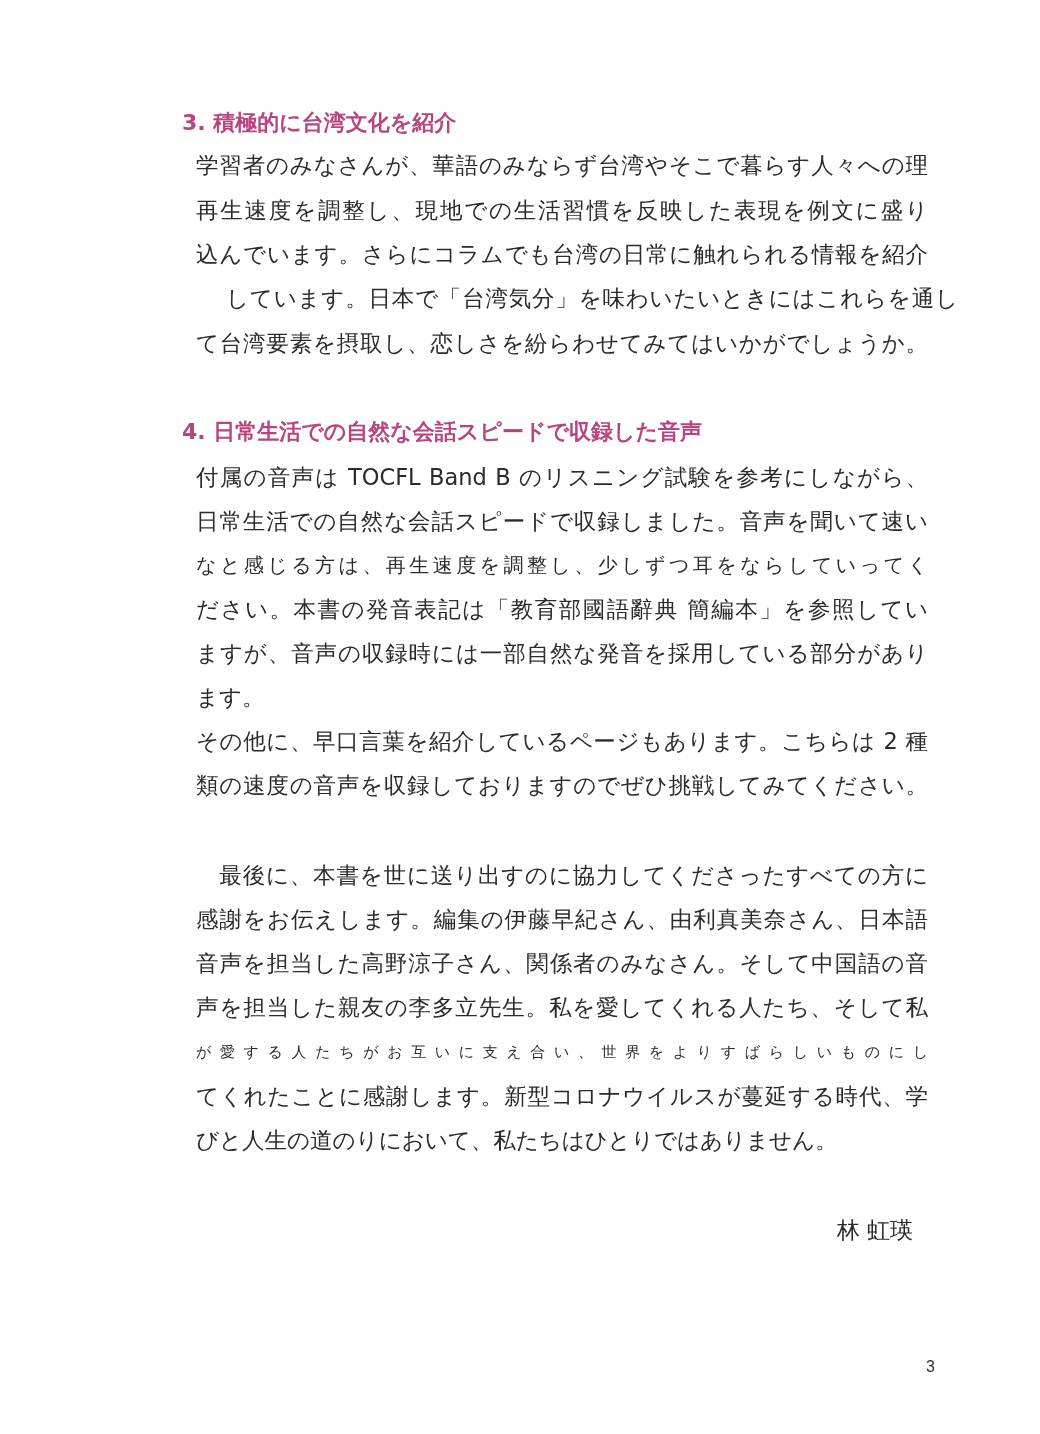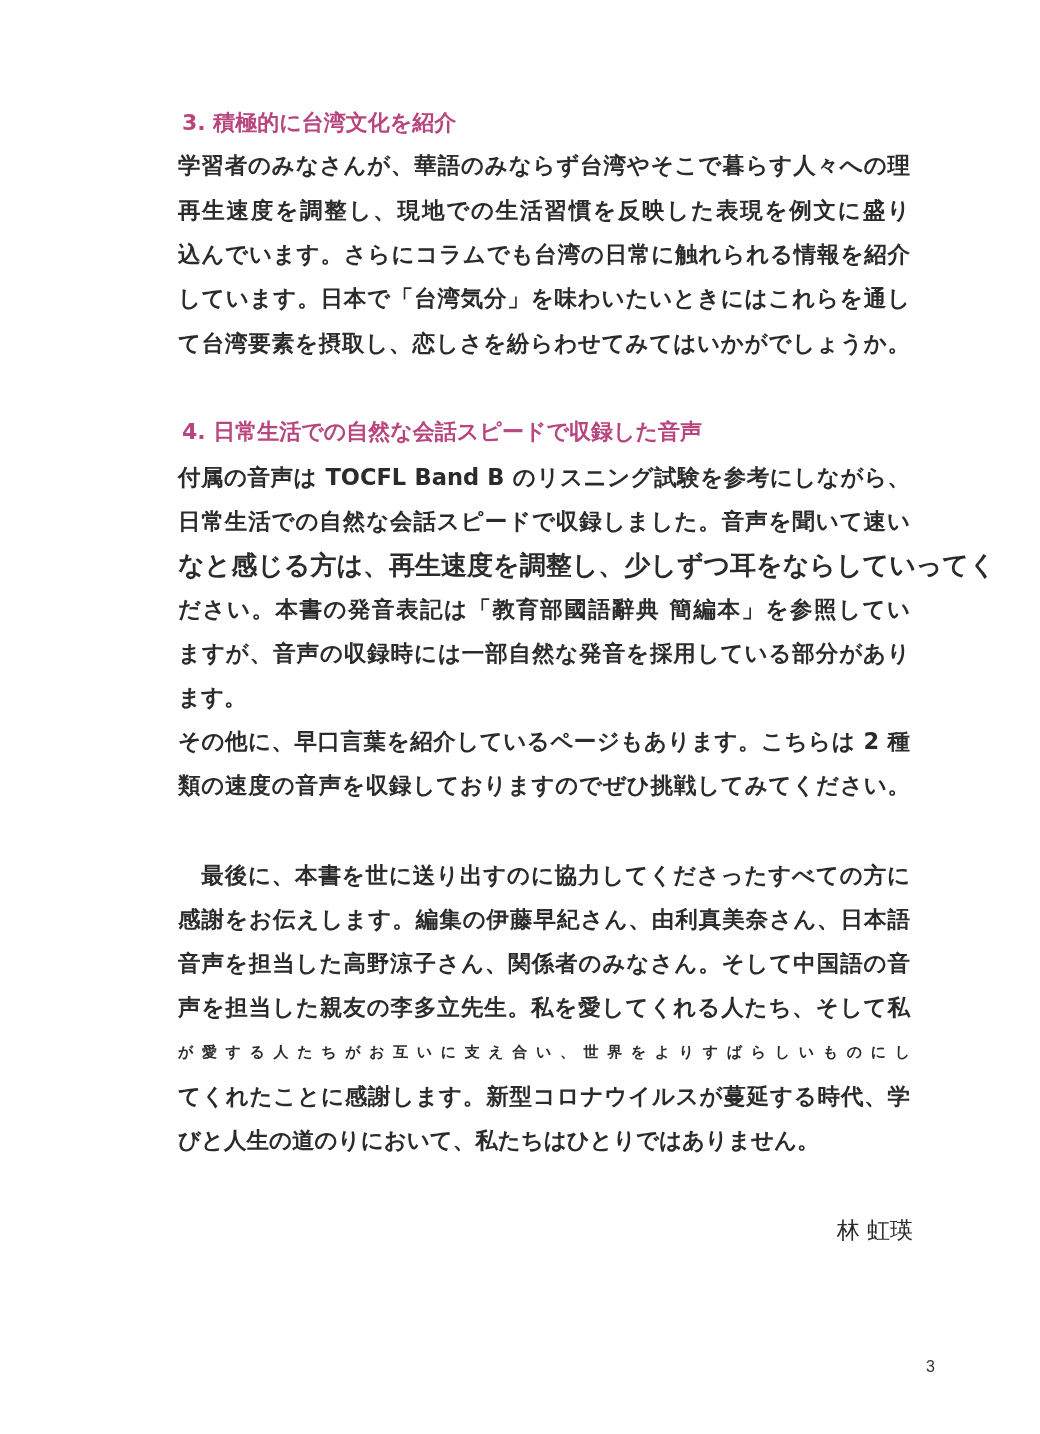--- a/index.html
+++ b/index.html
@@ -27,29 +27,28 @@
       left: 182px;
       width: 740px;
       font-size: 22px;
       font-weight: bold;
       color: #b8457e;
       white-space: nowrap;
       line-height: 30px;
     }
     .line {
       position: absolute;
-      left: 178px;
+      left: 196px;
       width: 732px;
       font-size: 22.5px;
       line-height: 30px;
       white-space: nowrap;
       text-align: justify;
       text-align-last: justify;
       color: #2b2b2b;
-      font-weight: bold;
     }
     .line.last {
       text-align-last: left;
     }
     .signature {
       position: absolute;
       right: 127px;
       top: 1215px;
       font-size: 23px;
       line-height: 30px;
@@ -68,27 +67,27 @@
   </style>
 </head>
 <body>
 
 <div class="page">
 
   <div class="heading" style="top:108px;">3. 積極的に台湾文化を紹介</div>
   <div class="line" style="top: 150px; font-size: 22.5px;">学習者のみなさんが、華語のみならず台湾やそこで暮らす人々への理</div>
   <div class="line" style="top: 195px; font-size: 22.5px;">再生速度を調整し、現地での生活習慣を反映した表現を例文に盛り</div>
   <div class="line" style="top: 239px; font-size: 22.5px;">込んでいます。さらにコラムでも台湾の日常に触れられる情報を紹介</div>
-  <div class="line" style="top: 283px; font-size: 22.5px;">しています。日本で「台湾気分」を味わいたいときにはこれらを通し</div>
+  <div class="line" style="top: 283px; font-size: 22.5px; margin-left: 30px;">しています。日本で「台湾気分」を味わいたいときにはこれらを通し</div>
   <div class="line" style="top: 328px; font-size: 22.5px;">て台湾要素を摂取し、恋しさを紛らわせてみてはいかがでしょうか。</div>
 
   <div class="heading" style="top:417px;">4. 日常生活での自然な会話スピードで収録した音声</div>
   <div class="line" style="top: 462px; font-size: 22.5px;">付属の音声は TOCFL Band B のリスニング試験を参考にしながら、</div>
   <div class="line" style="top: 506px; font-size: 22.5px;">日常生活での自然な会話スピードで収録しました。音声を聞いて速い</div>
-  <div class="line" style="top: 550px; font-size: 26px;">なと感じる方は、再生速度を調整し、少しずつ耳をならしていってく</div>
+  <div class="line" style="top: 550px; font-size: 20px;">なと感じる方は、再生速度を調整し、少しずつ耳をならしていってく</div>
   <div class="line" style="top: 594px; font-size: 22.5px;">ださい。本書の発音表記は「教育部國語辭典 簡編本」を参照してい</div>
   <div class="line last" style="top: 682px; font-size: 22.5px;">ます。</div>
   <div class="line" style="top: 638px; font-size: 22.5px;">ますが、音声の収録時には一部自然な発音を採用している部分があり</div>
   <div class="line" style="top: 726px; font-size: 22.5px;">その他に、早口言葉を紹介しているページもあります。こちらは 2 種</div>
   <div class="line" style="top: 770px; font-size: 22.5px;">類の速度の音声を収録しておりますのでぜひ挑戦してみてください。</div>
 
   <div class="line" style="top: 860px; font-size: 22.5px;">　最後に、本書を世に送り出すのに協力してくださったすべての方に</div>
   <div class="line" style="top: 904px; font-size: 22.5px;">感謝をお伝えします。編集の伊藤早紀さん、由利真美奈さん、日本語</div>
   <div class="line" style="top: 948px; font-size: 22.5px;">音声を担当した高野涼子さん、関係者のみなさん。そして中国語の音</div>
   <div class="line" style="top: 992px; font-size: 22.5px;">声を担当した親友の李多立先生。私を愛してくれる人たち、そして私</div>

